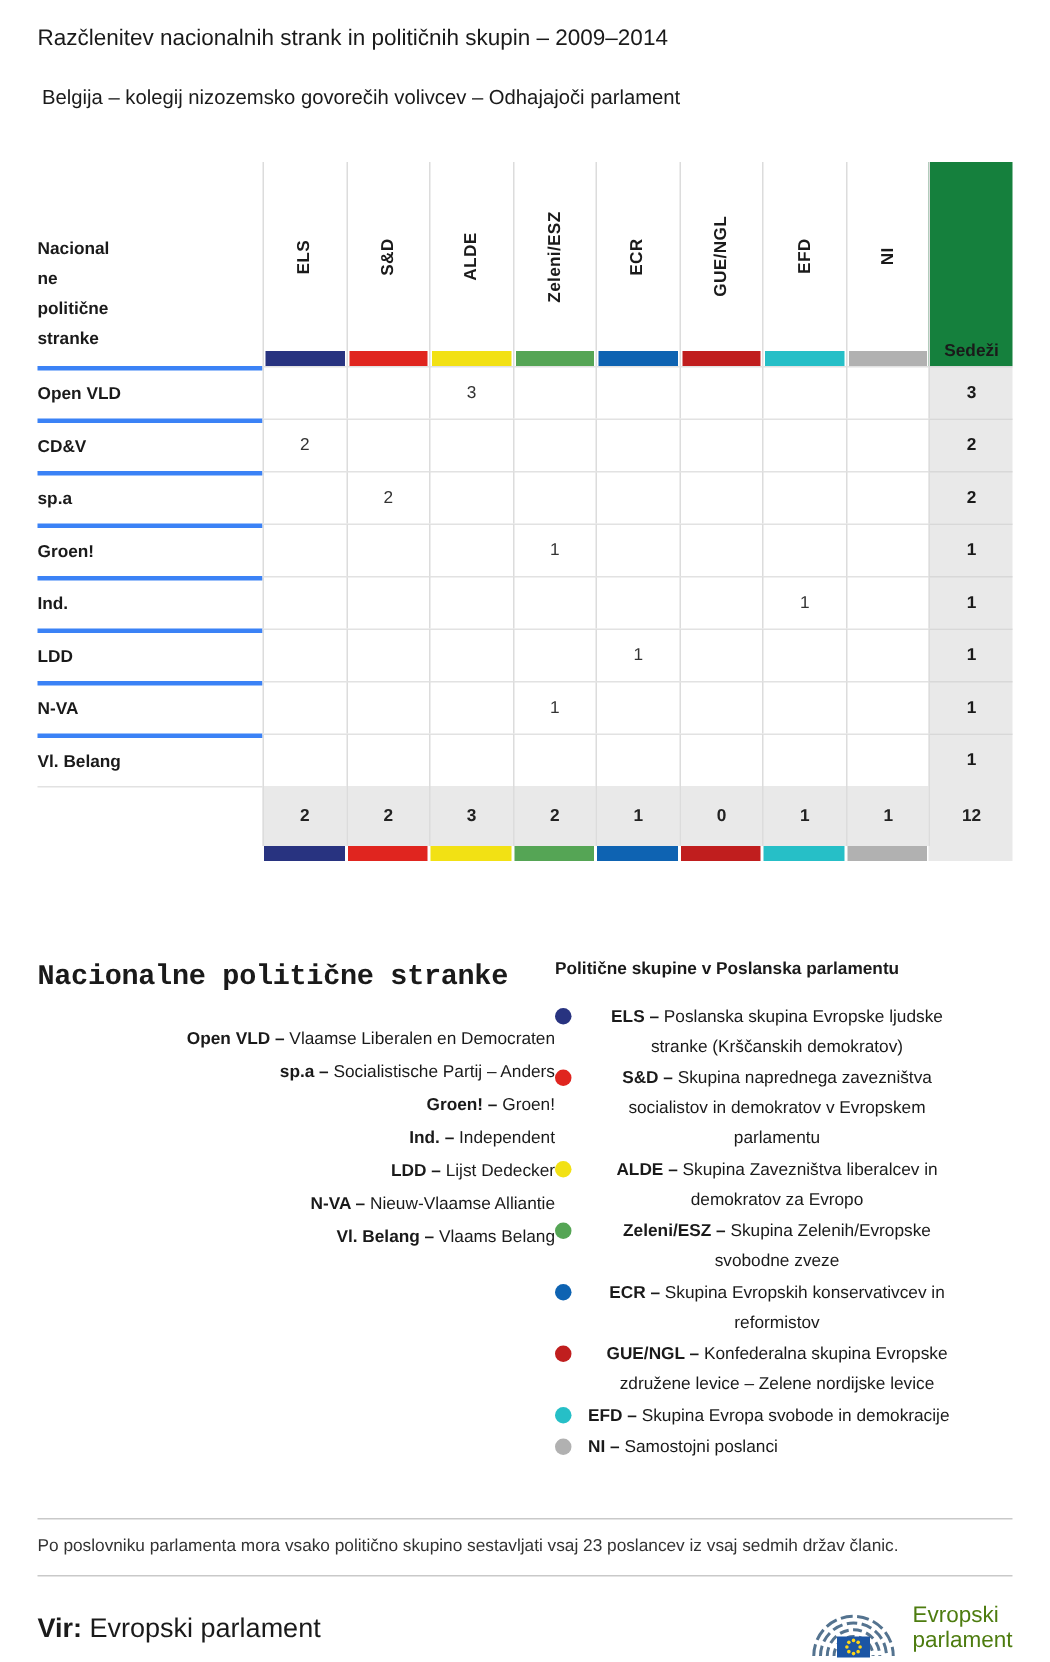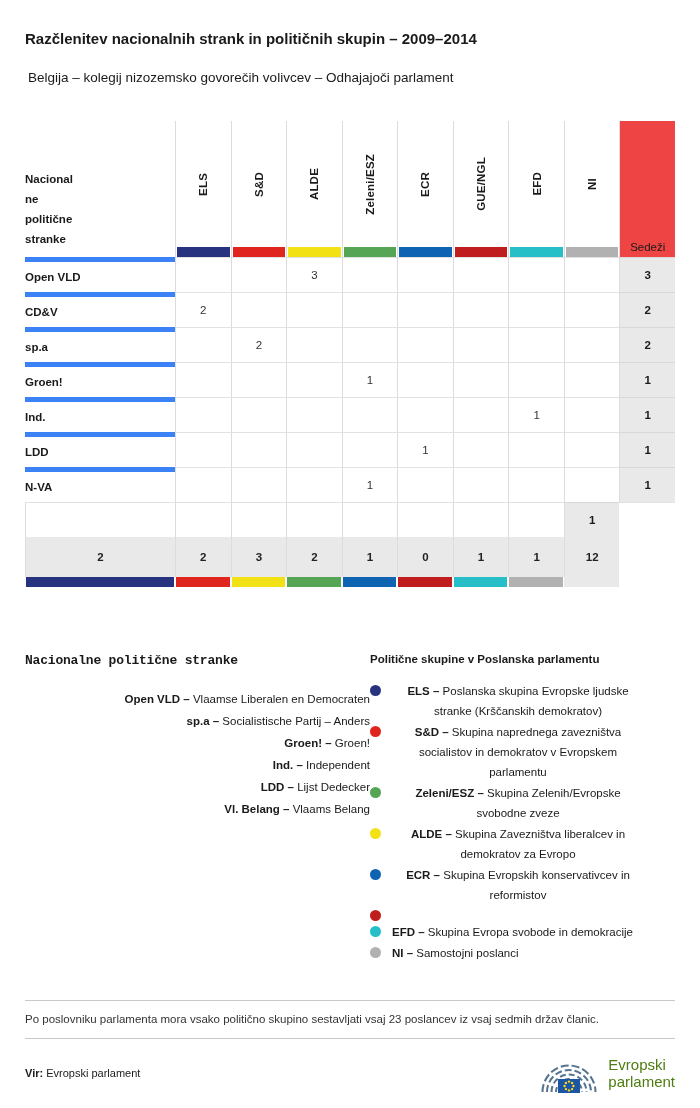--- a/index.html
+++ b/index.html
@@ -6,21 +6,21 @@
   html, body { width: 700px; }
   body {
     height: 1108px;
     background: #ffffff;
     font-family: "Liberation Sans", sans-serif;
     color: #1a1a1a;
     overflow: hidden;
   }
   .page { padding: 16px 25px 0 25px; }
 
-  .title { font-size: 15px; font-weight: 700; line-height: 20px; margin-top: 13px; }
+  .title { font-size: 15px; font-weight: 400; line-height: 20px; }
   .subtitle { font-size: 13.5px; line-height: 18px; margin-top: 20px; padding-left: 3px; }
 
   
   .ep-table {
     display: grid;
     grid-template-columns: 150px repeat(9, 1fr);
     grid-template-rows: 136px repeat(8, 35px) 40px 10px;
     width: 650px;
     margin-top: 34px;
   }
@@ -32,28 +32,28 @@
     white-space: pre-line;
   }
   .h-group { display: flex; flex-direction: column; border-left: 1px solid #dcdcdc; }
   .h-label-wrap { flex: 1; display: flex; align-items: center; justify-content: center; }
   .vlabel {
     writing-mode: vertical-rl; transform: rotate(180deg);
     font-size: 11.5px; font-weight: 700; letter-spacing: 0.2px;
   }
   .h-bar { height: 10px; margin: 0 1px; }
   .h-seats {
-    background: #ef4444; border-left: 1px solid #dcdcdc;
+    background: #15803d; border-left: 1px solid #dcdcdc;
     display: flex; align-items: flex-end; justify-content: center;
-    padding-bottom: 4px; font-size: 11.5px; font-weight: 400;
+    padding-bottom: 4px; font-size: 11.5px; font-weight: 700;
   }
   .c-party {
     display: flex; align-items: center;
     font-size: 11.5px; font-weight: 700;
-    border-top: 5px solid #3b82f6;
+    border-top: 3px solid #3b82f6;
   }
   .c-val {
     display: flex; align-items: center; justify-content: center;
     font-size: 11.5px; color: #333;
     border-top: 1px solid #e2e2e2; border-left: 1px solid #dcdcdc;
   }
   .c-seats {
     display: flex; align-items: center; justify-content: center;
     font-size: 11.5px; font-weight: 700;
     background: #e9e9e9;
@@ -66,36 +66,36 @@
     background: #e9e9e9; border-left: 1px solid #dcdcdc;
   }
   .c-bar-fill { height: 100%; margin: 0 1px; }
   .c-bar-seats { background: #e9e9e9; }
 
   
   .legends { display: flex; margin-top: 66px; }
   .parties-col { width: 345px; flex: none; }
   .parties-title {
     font-family: "Liberation Mono", monospace;
-    font-size: 13px; font-weight: 700; letter-spacing: -0.2px;
+    font-size: 19px; font-weight: 700; letter-spacing: -0.2px;
     margin-bottom: 20px;
   }
   .party-line { font-size: 11.5px; line-height: 22px; text-align: right; }
   .groups-col { flex: 1; }
   .groups-title { font-size: 11.5px; font-weight: 700; margin-bottom: 16px; }
   .legend-item { display: flex; margin-bottom: 1px; }
   .dot { width: 11px; height: 11px; border-radius: 50%; flex: none; margin: 4px 11px 0 0; }
   .legend-text { font-size: 11.5px; line-height: 20px; max-width: 252px; text-align: center; }
 
   
   .rule { border-top: 1px solid #c9c9c9; }
   .rule-top { margin-top: 36px; }
   .note { font-size: 11.5px; color: #333; padding: 12px 0 13px; }
   .bottom-row { display: flex; justify-content: space-between; align-items: center; margin-top: 12px; }
-  .source { font-size: 11px; }
+  .source { font-size: 18px; }
   .logo { display: flex; align-items: center; }
   .logo-text { margin-left: 10px; font-size: 15px; line-height: 17px; }
 </style>
 </head>
 <body>
 
 <div class="page">
 
   <h1 class="title">Razčlenitev nacionalnih strank in političnih skupin – 2009–2014</h1>
   <div class="subtitle">Belgija – kolegij nizozemsko govorečih volivcev – Odhajajoči parlament</div>
@@ -219,20 +219,21 @@
       <div class="c-party">N-VA</div>
       <div class="c-val"></div>
       <div class="c-val"></div>
       <div class="c-val"></div>
       <div class="c-val">1</div>
       <div class="c-val"></div>
       <div class="c-val"></div>
       <div class="c-val"></div>
       <div class="c-val"></div>
       <div class="c-seats">1</div>
+      <div class="c-party">Vl. Belang</div>
       <div class="c-val"></div>
       <div class="c-val"></div>
       <div class="c-val"></div>
       <div class="c-val"></div>
       <div class="c-val"></div>
       <div class="c-val"></div>
       <div class="c-val"></div>
       <div class="c-val"></div>
       <div class="c-seats">1</div>
       <div class="c-total-first"></div>
@@ -275,48 +276,50 @@
 
   <div class="legends">
     <div class="parties-col">
       <h3 class="parties-title">Nacionalne politične stranke</h3>
       <div id="party-list">
           <div class="party-line"><b>Open VLD –</b> Vlaamse Liberalen en Democraten</div>
           <div class="party-line"><b>sp.a –</b> Socialistische Partij – Anders</div>
           <div class="party-line"><b>Groen! –</b> Groen!</div>
           <div class="party-line"><b>Ind. –</b> Independent</div>
           <div class="party-line"><b>LDD –</b> Lijst Dedecker</div>
+          <div class="party-line"><b>N-VA –</b> Nieuw-Vlaamse Alliantie</div>
           <div class="party-line"><b>Vl. Belang –</b> Vlaams Belang</div>
         </div>
     </div>
     <div class="groups-col">
       <h3 class="groups-title">Politične skupine v Poslanska parlamentu</h3>
       <div id="group-legend">
           <div class="legend-item">
             <span class="dot" style="background: rgb(40, 51, 128);"></span>
             <div class="legend-text"><b>ELS –</b> Poslanska skupina Evropske ljudske stranke (Krščanskih demokratov)</div>
           </div>
           <div class="legend-item">
             <span class="dot" style="background: rgb(224, 37, 31);"></span>
             <div class="legend-text"><b>S&amp;D –</b> Skupina naprednega zavezništva socialistov in demokratov v Evropskem parlamentu</div>
           </div>
           <div class="legend-item">
+            <span class="dot" style="background: rgb(242, 225, 20);"></span>
+            <div class="legend-text"><b>ALDE –</b> Skupina Zavezništva liberalcev in demokratov za Evropo</div>
+          </div>
+          <div class="legend-item">
             <span class="dot" style="background: rgb(85, 165, 85);"></span>
             <div class="legend-text"><b>Zeleni/ESZ –</b> Skupina Zelenih/Evropske svobodne zveze</div>
           </div>
           <div class="legend-item">
-            <span class="dot" style="background: rgb(242, 225, 20);"></span>
-            <div class="legend-text"><b>ALDE –</b> Skupina Zavezništva liberalcev in demokratov za Evropo</div>
-          </div>
-          <div class="legend-item">
             <span class="dot" style="background: rgb(14, 99, 178);"></span>
             <div class="legend-text"><b>ECR –</b> Skupina Evropskih konservativcev in reformistov</div>
           </div>
           <div class="legend-item">
             <span class="dot" style="background: rgb(192, 30, 30);"></span>
+            <div class="legend-text"><b>GUE/NGL –</b> Konfederalna skupina Evropske združene levice – Zelene nordijske levice</div>
           </div>
           <div class="legend-item">
             <span class="dot" style="background: rgb(38, 191, 199);"></span>
             <div class="legend-text"><b>EFD –</b> Skupina Evropa svobode in demokracije</div>
           </div>
           <div class="legend-item">
             <span class="dot" style="background: rgb(177, 177, 177);"></span>
             <div class="legend-text"><b>NI –</b> Samostojni poslanci</div>
           </div>
         </div>

